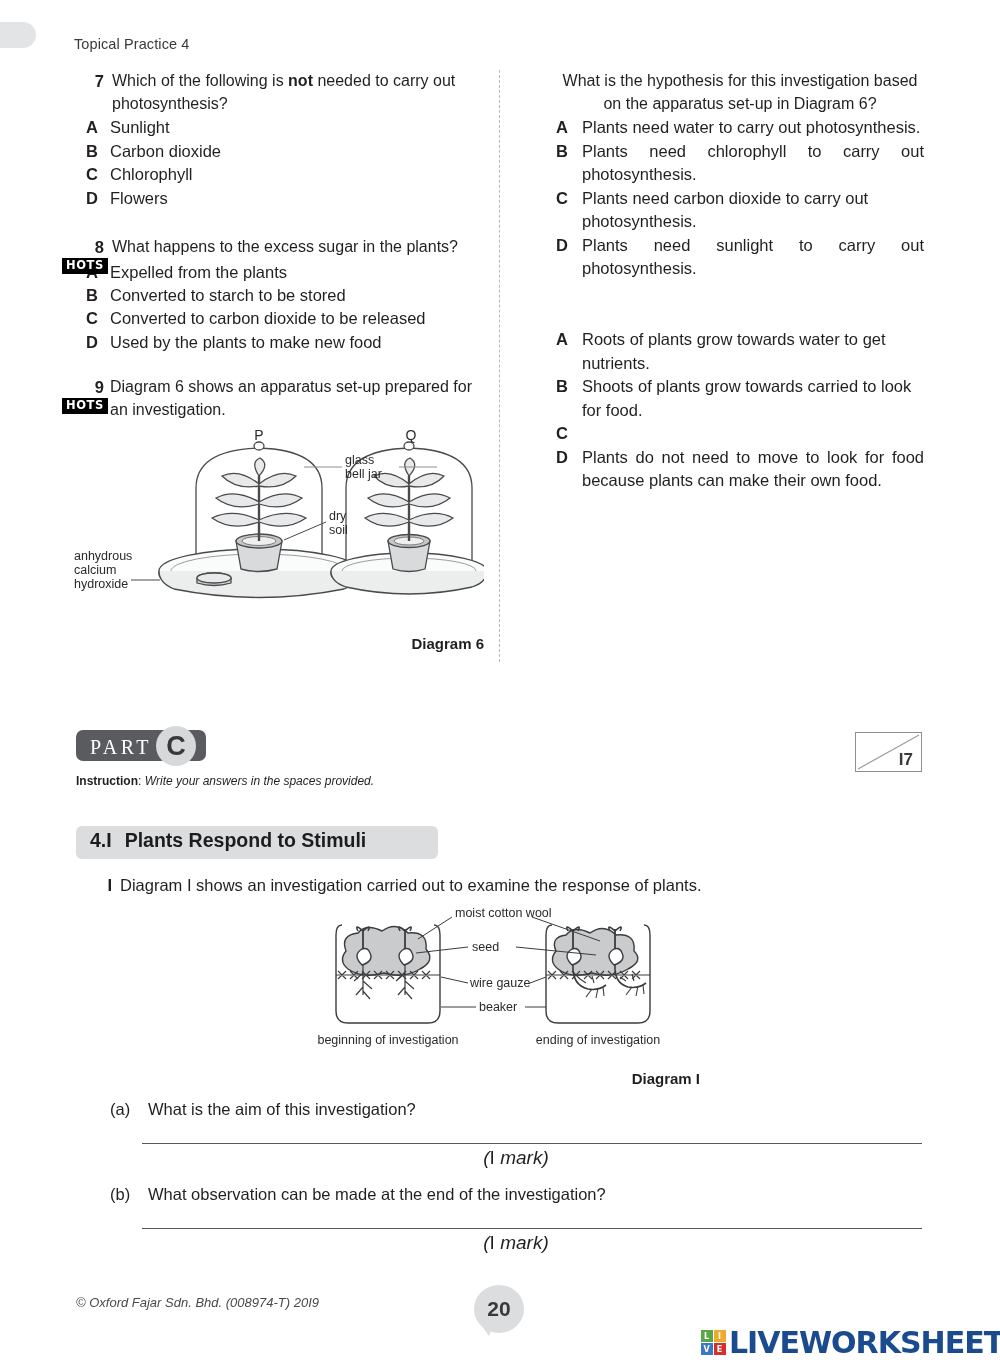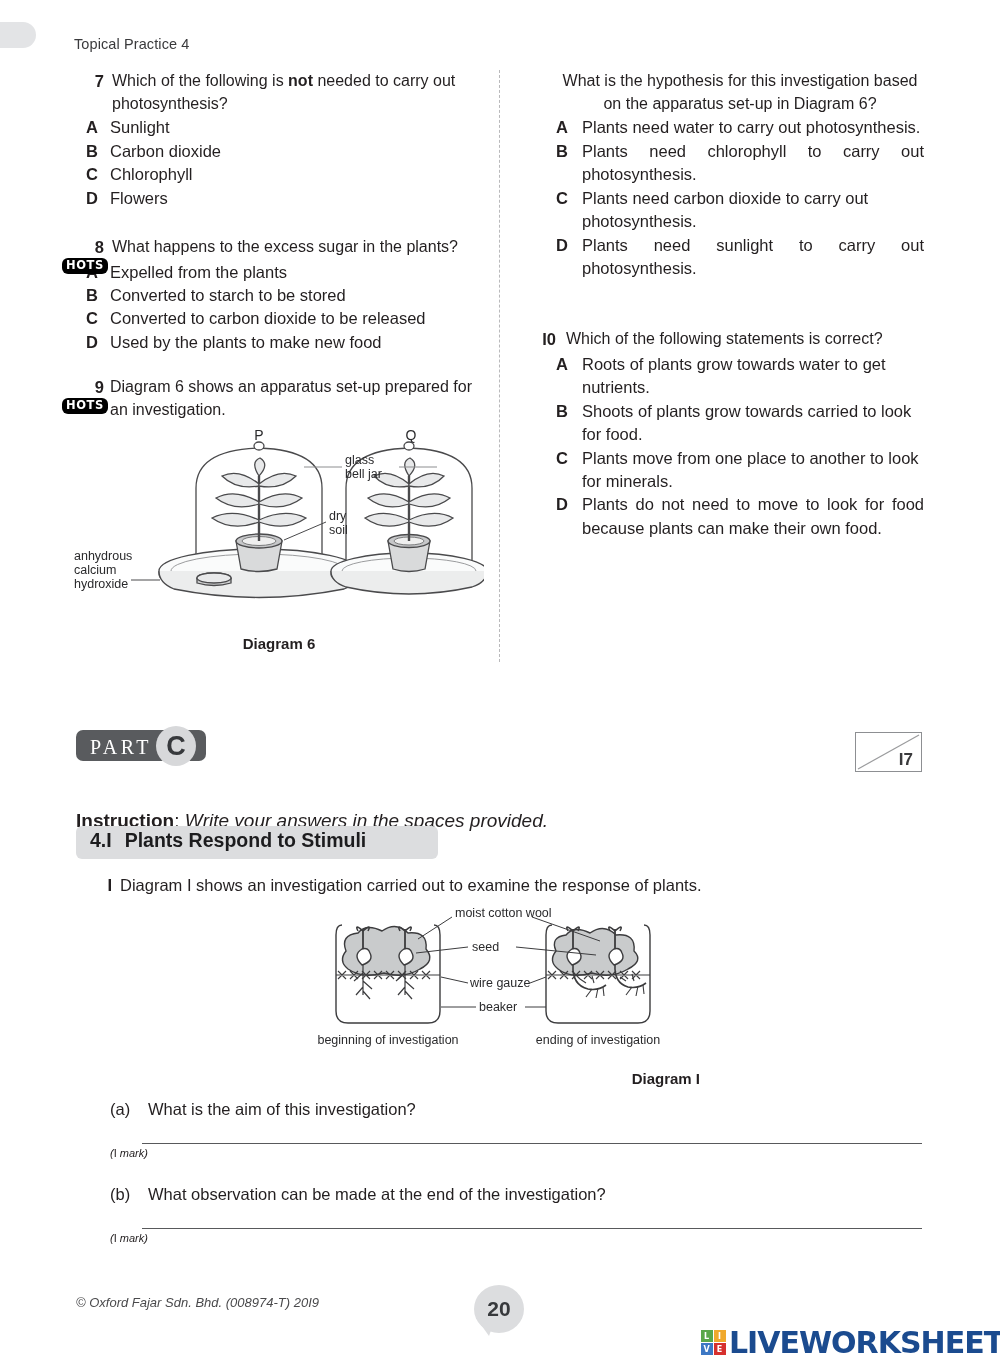--- a/index.html
+++ b/index.html
@@ -37,26 +37,25 @@
   .opt-letter{
     width:24px;min-width:24px;font-weight:bold;padding-left:12px;
   }
   .opt-body{flex:1;}
   .opt-body.just{text-align:justify;text-align-last:left;}
   .hots{
     position:absolute;left:-12px;
     background:#000;color:#fff;font-weight:bold;font-size:11.5px;
     letter-spacing:.6px;padding:1px 4px 2px 4px;line-height:1.1;
     font-family:"DejaVu Sans",sans-serif;
-    border-radius:6px;
   }
   
   #diagram6-wrap{position:relative;margin-top:6px;height:205px;}
   #diagram6-caption{
-    text-align:center;font-weight:bold;font-size:15px;margin-top:2px;
+    text-align:right;font-weight:bold;font-size:15px;margin-top:2px;
   }
   
   #part-banner{
     position:absolute;left:76px;top:730px;width:130px;height:31px;
     background:#595b5e;border-radius:7px;
   }
   #part-label{
     position:absolute;left:90px;top:736px;font-size:20px;color:#fff;
     letter-spacing:3.5px;font-family:"Liberation Serif","DejaVu Serif",serif;font-weight:normal;
   }
@@ -73,21 +72,21 @@
     position:absolute;left:855px;top:732px;width:65px;height:38px;
     border:1.4px solid #8d8f92;background:#fff;
   }
   #marks-slash{
     position:absolute;left:0;top:0;width:65px;height:38px;
   }
   #marks-value{
     position:absolute;right:8px;bottom:1px;font-size:17px;color:#3a3a3c;font-weight:bold;
   }
   #instruction{
-    position:absolute;left:76px;top:810px;font-size:19px;
+    position:absolute;left:76px;top:774px;font-size:12px;
   }
   #instruction b{font-weight:bold;}
   #instruction i{font-style:italic;}
   
   #section-head{
     position:absolute;left:76px;top:826px;width:362px;height:33px;
     background:#dcdddf;border-radius:6px;
   }
   #section-head-text{
     position:absolute;left:90px;top:829px;font-size:19.5px;font-weight:bold;color:#1c1c1e;
@@ -103,21 +102,21 @@
     font-weight:bold;font-size:15px;
   }
   
   .ans-item{position:absolute;left:110px;width:812px;}
   .ans-q{display:flex;font-size:16.5px;}
   .ans-label{width:38px;min-width:38px;}
   .ans-line{
     margin-left:32px;margin-top:24px;border-bottom:1.6px solid #58595b;height:0;width:780px;
   }
   .ans-mark{
-    text-align:left;font-size:11px;font-style:italic;margin-top:3px;width:812px;
+    text-align:center;font-size:19px;font-style:italic;margin-top:3px;width:812px;
   }
   .ans-mark .n{font-style:normal;}
   
   #footer-copy{
     position:absolute;left:76px;top:1295px;font-size:13px;font-style:italic;color:#4a4a4c;
   }
   #page-bubble{
     position:absolute;left:474px;top:1285px;width:50px;height:48px;border-radius:50%;
     background:#dcdddf;
   }
@@ -308,36 +307,31 @@
         <div class="opt-body">Plants need carbon dioxide to carry out photosynthesis.</div>
       </div>
       <div class="opt">
         <div class="opt-letter" style="padding-left:36px;width:26px;min-width:26px;">D</div>
         <div class="opt-body just">Plants need sunlight to carry out photosynthesis.</div>
       </div>
     </div>
   </div>
 
   <div class="q" style="margin-top:48px;">
-    <div class="q-head">
-      <div class="q-num" style="width:36px;min-width:36px;padding-right:10px;">I0</div>
-      <div class="q-text">Which of the following statements is correct?</div>
-    </div>
     <div class="opts">
       <div class="opt">
         <div class="opt-letter" style="padding-left:36px;width:26px;min-width:26px;">A</div>
         <div class="opt-body">Roots of plants grow towards water to get nutrients.</div>
       </div>
       <div class="opt">
         <div class="opt-letter" style="padding-left:36px;width:26px;min-width:26px;">B</div>
         <div class="opt-body">Shoots of plants grow towards carried to look for food.</div>
       </div>
       <div class="opt">
         <div class="opt-letter" style="padding-left:36px;width:26px;min-width:26px;">C</div>
-        <div class="opt-body">Plants move from one place to another to look for minerals.</div>
       </div>
       <div class="opt">
         <div class="opt-letter" style="padding-left:36px;width:26px;min-width:26px;">D</div>
         <div class="opt-body just">Plants do not need to move to look for food because plants can make their own food.</div>
       </div>
     </div>
   </div>
 </div>
 
 <div id="part-banner"></div>

